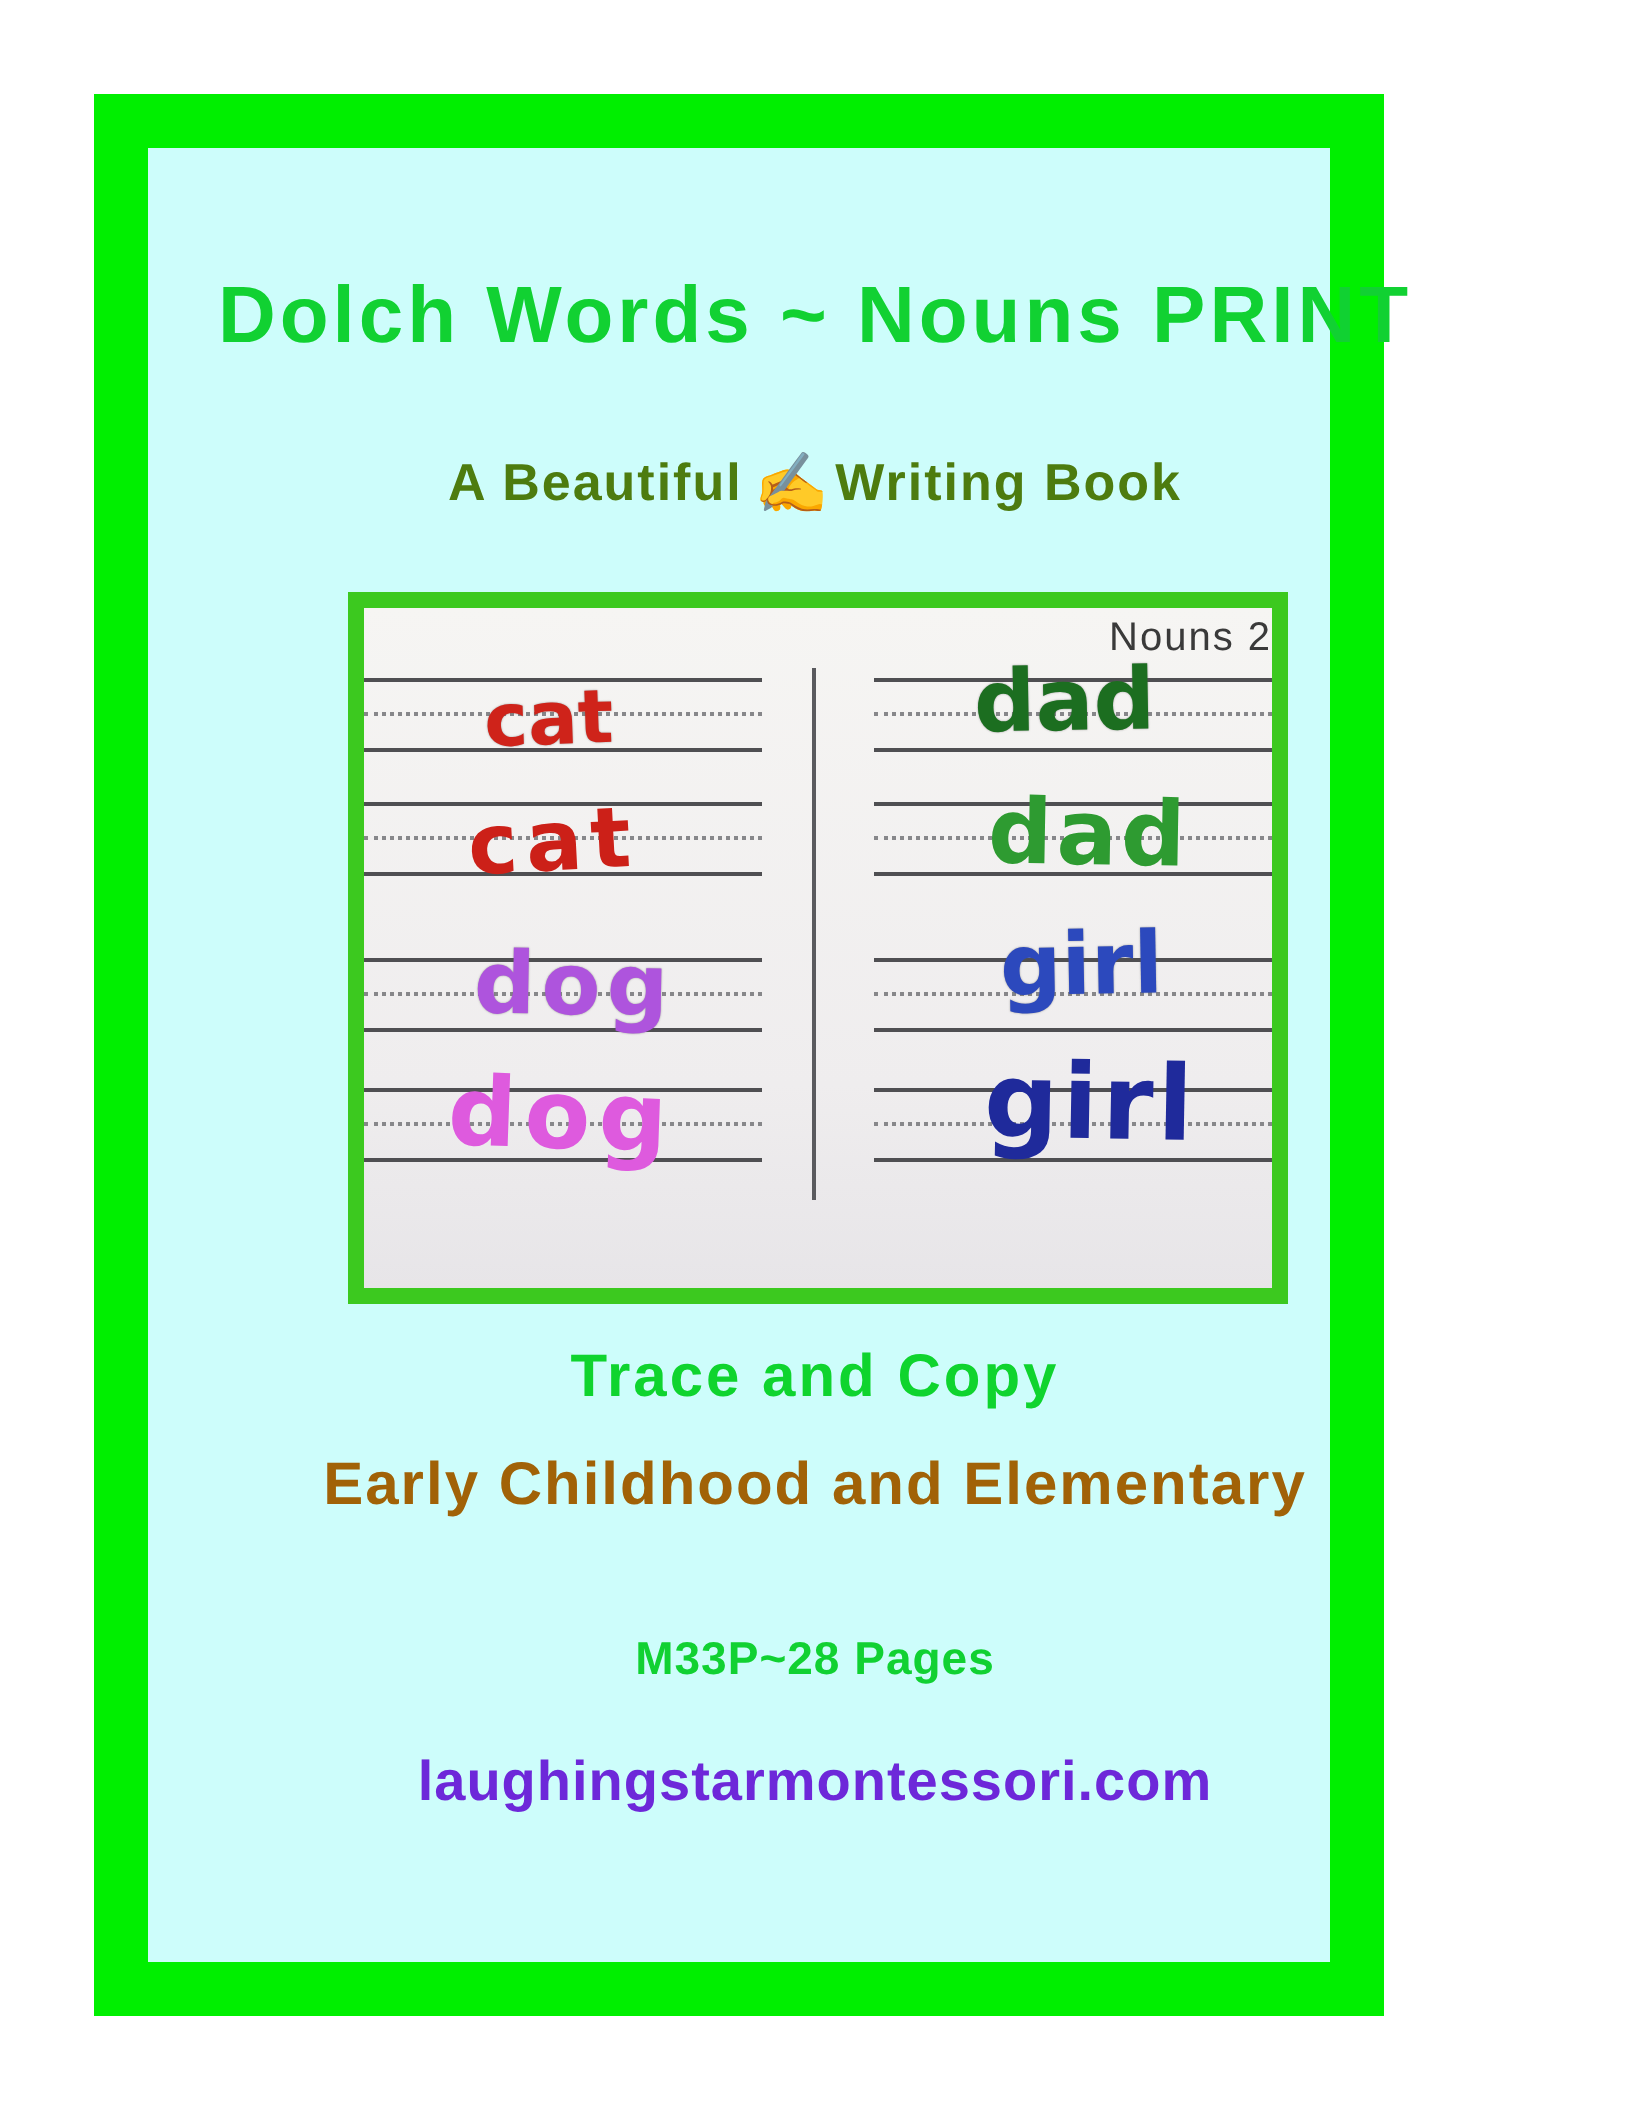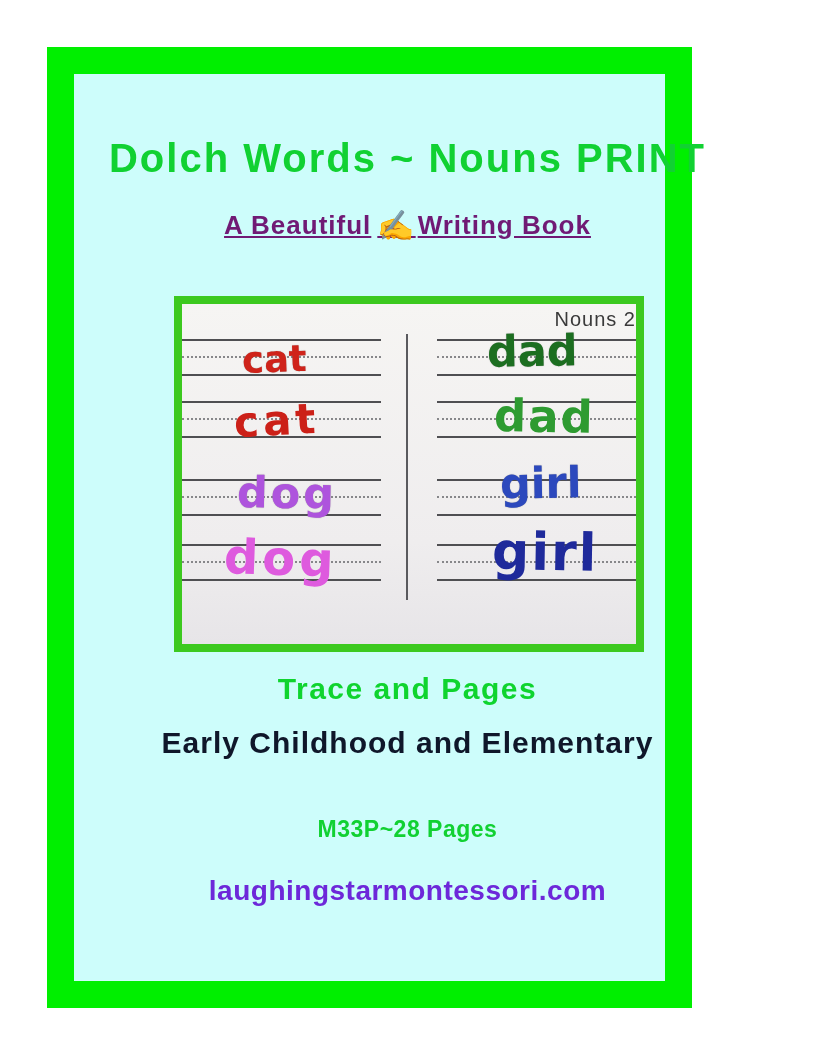--- a/index.html
+++ b/index.html
@@ -19,31 +19,30 @@
   }
   .inner{position:relative;width:667px;height:907px;}
 
   .center-text{position:absolute;left:0;right:0;text-align:center;white-space:nowrap;}
 
   .title{
     top:62px;font-size:40px;font-weight:bold;color:#11d132;
     letter-spacing:2px;
   }
   .subtitle{
-    top:134px;font-size:26px;font-weight:bold;color:#701a75;
+    top:150px;font-size:26px;font-weight:bold;color:#4d7c0f;
     letter-spacing:1px;
-    text-decoration:underline;
   }
   .hand-icon{font-weight:normal;font-size:30px;vertical-align:-2px;padding:0 2px 0 6px;}
   .dividers{
     top:172px;font-size:33px;font-weight:bold;color:#11d132;
     letter-spacing:1px;
   }
   .trace{top:598px;font-size:30px;font-weight:bold;color:#0fd42e;letter-spacing:1.5px;}
-  .audience{top:652px;font-size:30px;font-weight:bold;color:#0f172a;letter-spacing:1px;}
+  .audience{top:652px;font-size:30px;font-weight:bold;color:#a16207;letter-spacing:1px;}
   .product{top:742px;font-size:23px;font-weight:bold;color:#11d132;letter-spacing:0.5px;}
   .copyright{top:773px;font-size:22px;font-weight:bold;color:#11d132;letter-spacing:0.5px;}
   .website{top:801px;font-size:28px;font-weight:bold;color:#6d28d9;letter-spacing:0.5px;text-decoration:none;}
 
   
   .photo{
     position:absolute;left:100px;top:222px;
     width:470px;height:356px;
     box-sizing:border-box;
     border:8px solid #3cc91f;
@@ -143,20 +142,20 @@
         <span class="word w1" style="color: rgb(204, 32, 24);">cat</span>
         <span class="word traced w2" style="color: rgb(174, 84, 221);">dog</span>
         <span class="word w3" style="color: rgb(222, 90, 222);">dog</span>
         <span class="word traced w4" style="color: rgb(28, 110, 32);">dad</span>
         <span class="word w5" style="color: rgb(46, 155, 49);">dad</span>
         <span class="word traced w6" style="color: rgb(44, 73, 189);">girl</span>
         <span class="word w7" style="color: rgb(31, 42, 155);">girl</span>
       </div>
     </figure>
 
-    <div class="center-text trace">Trace and Pages</div>
+    <div class="center-text trace">Trace and Copy</div>
     <div class="center-text audience">Early Childhood and Elementary</div>
 
     <div class="center-text product">M33P~28 Pages</div>
     <a class="center-text website" href="#">laughingstarmontessori.com</a>
 
   </div>
 </div>
 
 </body></html>

